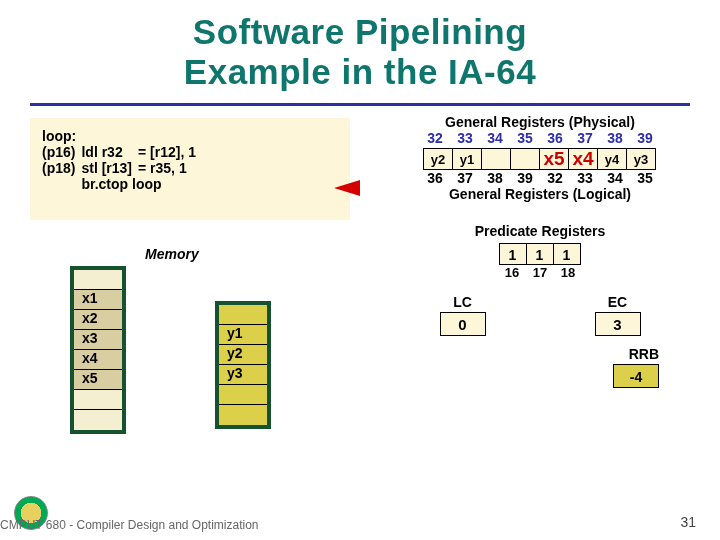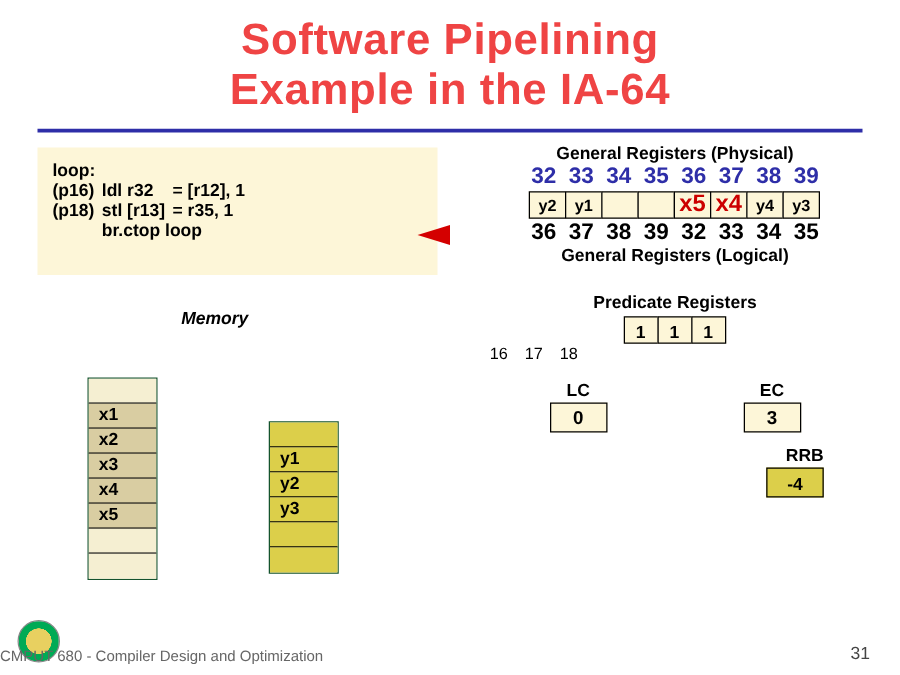--- a/index.html
+++ b/index.html
@@ -8,21 +8,21 @@
     height: 540px;
     background: #fff;
     font-family: Verdana, Arial, sans-serif;
     position: relative;
     overflow: hidden;
   }
   .title {
     text-align: center;
     font-family: "Arial Black", Impact, sans-serif;
     font-weight: 900;
-    color: #ef4444;
+    color: #0f766e;
     font-size: 35px;
     line-height: 1.15;
     padding: 12px 20px 4px;
     letter-spacing: 0.5px;
   }
   .underline {
     height: 3px;
     background: #2e2ea8;
     margin: 6px 30px 0 30px;
   }
@@ -54,23 +54,22 @@
   .memory-lbl {
     position: absolute;
     left: 145px;
     top: 140px;
     font-size: 14px;
     font-weight: bold;
     font-style: italic;
   }
   .mem-col {
     position: absolute;
-    border: 1px solid #14532d;
+    border: 4px solid #14532d;
     width: 56px;
-    margin-top: 36px;
   }
   .mem1 { left: 70px; top: 160px; }
   .mem2 { left: 215px; top: 195px; }
   .mem-col .cell {
     height: 20px;
     border-bottom: 1px solid #000;
     font-size: 14px;
     font-weight: bold;
     padding-left: 8px;
     background: #d9cda2;
@@ -96,33 +95,33 @@
     font-weight: bold;
     text-align: center;
     line-height: 22px;
     background: #fdf6d8;
   }
   .reg-row .c.big { font-size: 19px; color: #c00; line-height: 20px; }
   .labels-row {
     display: flex;
     justify-content: center;
     color: #2e2ea8;
-    font-size: 18px;
+    font-size: 14px;
     font-weight: bold;
   }
   .labels-row span { width: 30px; text-align: center; }
 
   .pred-lbl { font-size: 14px; font-weight: bold; text-align: center; margin-top: 21px; }
   .pred-row { display:flex; justify-content:center; margin-top:4px; }
   .pred-row .c {
     width: 28px; height: 22px; border:1px solid #000; margin-left:-1px;
     text-align:center; font-weight:bold; font-size:14px; line-height:22px;
     background:#fdf6d8;
   }
-  .pred-labels { display:flex; font-size:13px; font-weight:normal; }
+  .pred-labels { display:flex; justify-content:center; font-size:13px; font-weight:bold; }
   .pred-labels span { width:28px; text-align:center; }
 
   .counters { display:flex; justify-content:space-around; margin-top:14px; font-weight:bold; font-size:14px; text-align:center;}
   .counters .box {
     width: 46px; height: 24px; border:1px solid #000; background:#fdf6d8;
     margin: 2px auto 0; line-height:24px; font-size:15px;
   }
   .rrb { text-align:right; margin-top:10px; font-size:14px; font-weight:bold; padding-right:36px;}
   .rrb .box {
     width: 46px; height: 24px; border:1px solid #000; background:#dccf4a;

